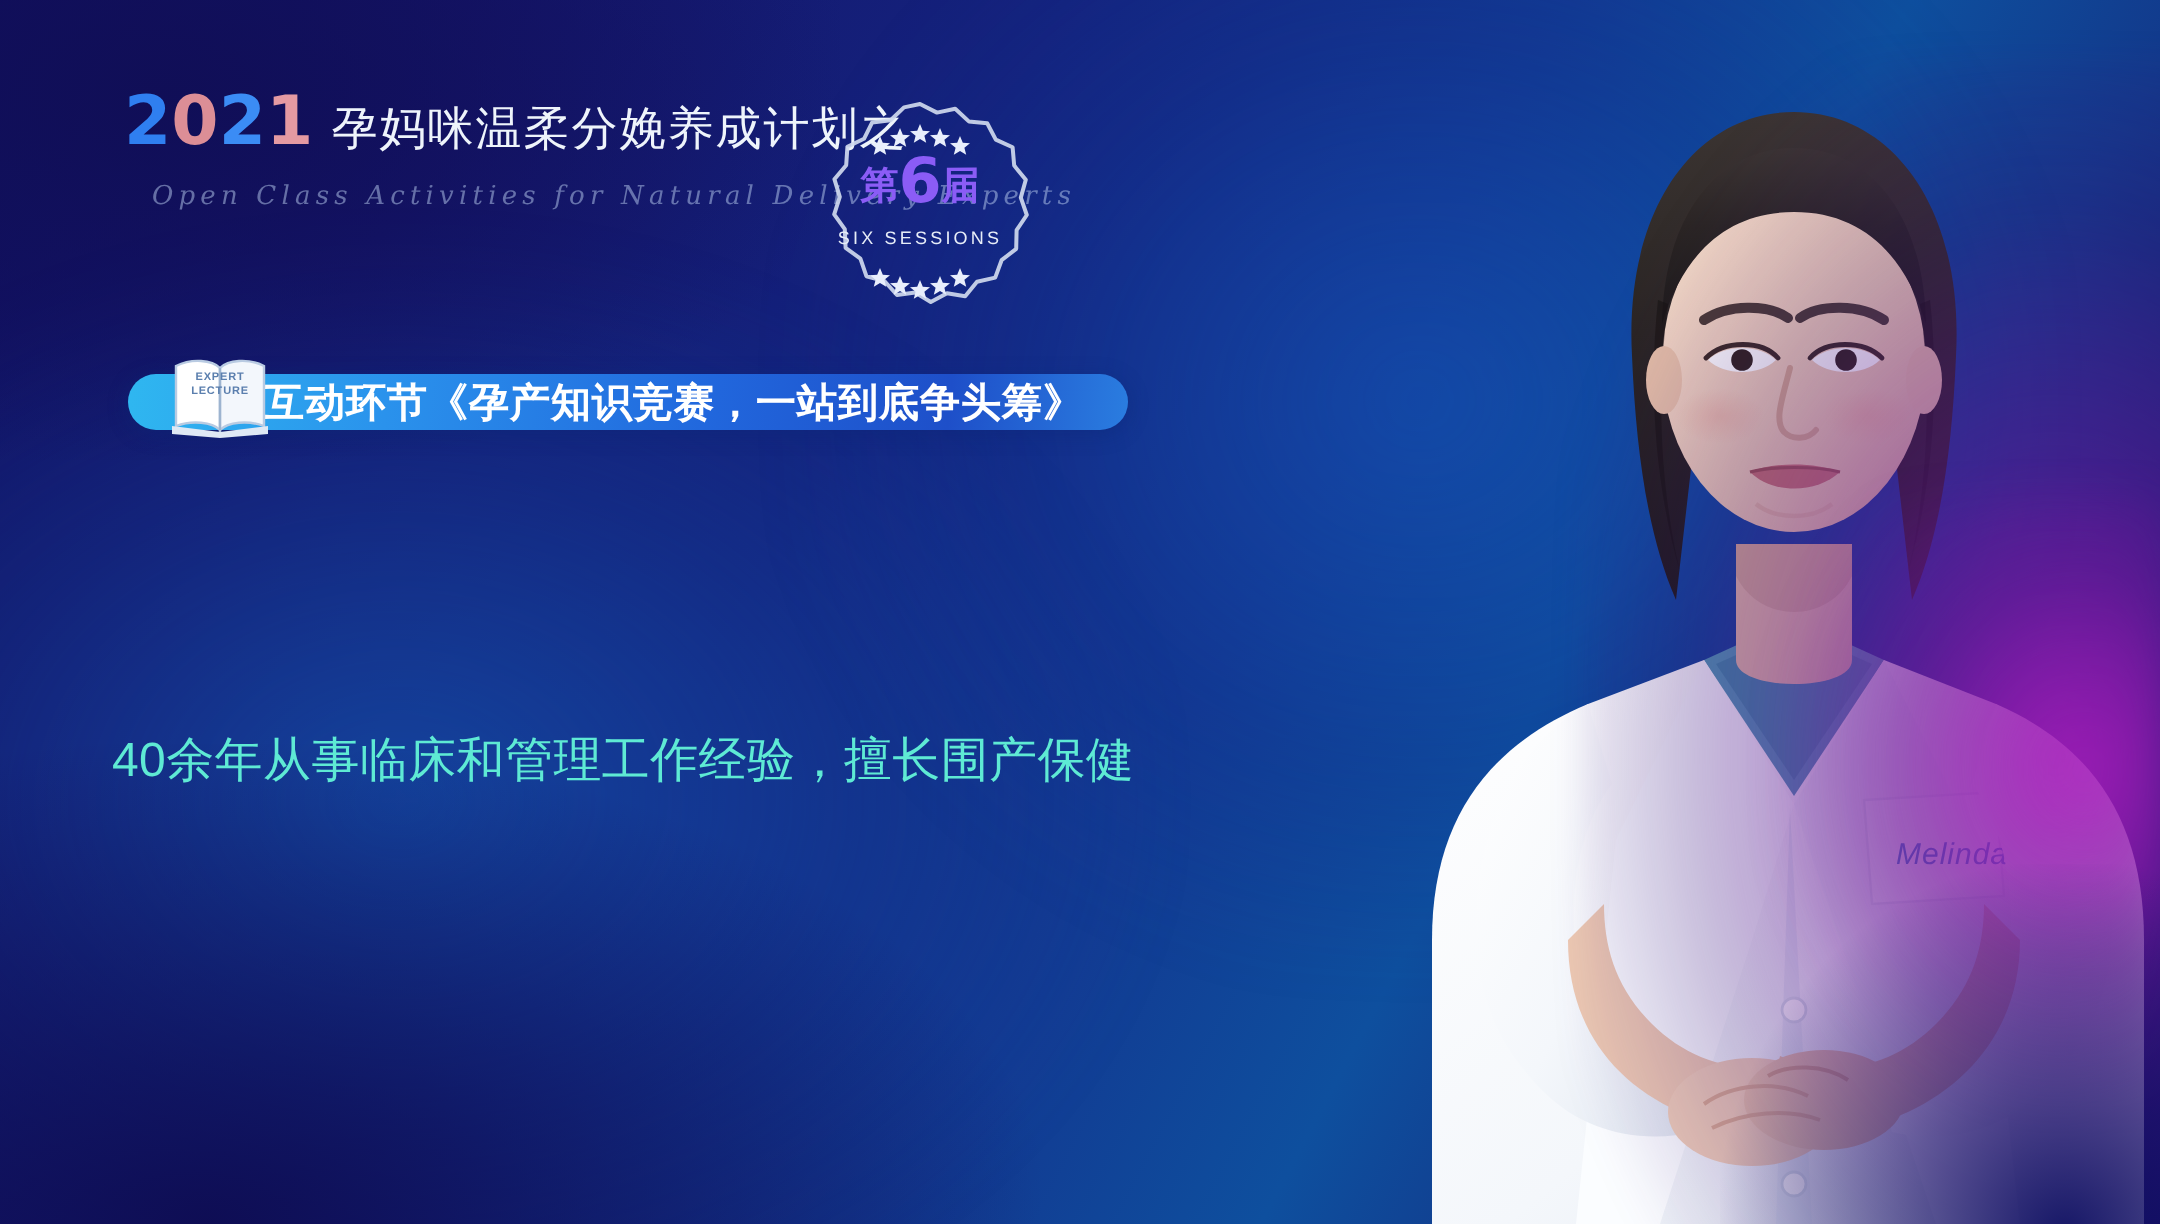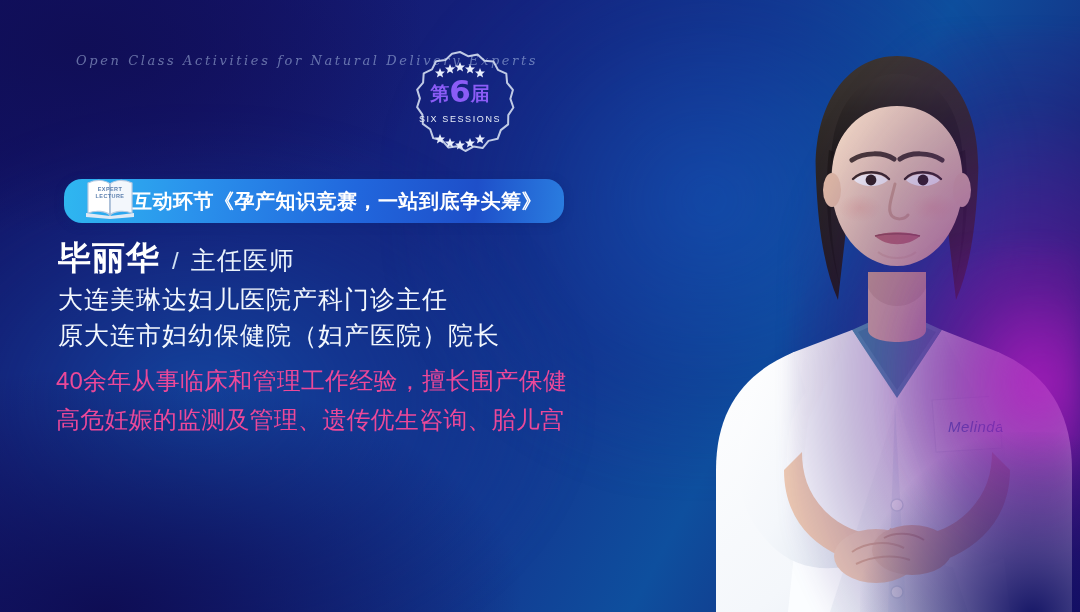--- a/index.html
+++ b/index.html
@@ -199,21 +199,21 @@
   
   .pill-wrap {
     position: absolute;
     left: 64px;
     top: 183px;
     height: 36px;
     display: flex;
     align-items: center;
   }
   .pill {
-    height: 44px;
+    height: 28px;
     border-radius: 18px;
     background: linear-gradient(96deg,
                 #2fb7f0 0%,
                 #2a92ec 26%,
                 #2167dd 58%,
                 #1e4fc9 82%,
                 #2a7de0 100%);
     display: flex;
     align-items: center;
     padding: 0 22px 0 68px;
@@ -286,21 +286,21 @@
   }
 
   
   .desc {
     position: absolute;
     left: 56px;
     top: 362px;
     width: 600px;
     font-size: 24px;
     line-height: 1.62;
-    color: #ec4899;
+    color: #5eead4;
     letter-spacing: 0.2px;
     font-weight: 300;
   }
   .desc-line { white-space: nowrap; }
 
   
   .portrait {
     position: absolute;
     right: 0;
     bottom: 0;
@@ -417,20 +417,24 @@
       <path d="M 176 564 C 192 556 214 554 230 560" stroke="#d8ab91" stroke-width="2" fill="none"></path>
       <path d="M 204 538 C 214 532 232 532 244 540" stroke="#d2a389" stroke-width="2" fill="none"></path>
     </svg>
   </div>
 
   <div class="bg-purple"></div>
   <div class="bg-purple2"></div>
   <div class="bg-navy-corner"></div>
 
   <div class="header">
+    <div class="line-top">
+      <span class="year"><span class="d1">2</span><span class="d2">0</span><span class="d3">2</span><span class="d4">1</span></span>
+      <span class="subtitle-cn">孕妈咪温柔分娩养成计划之</span>
+    </div>
 
 
     <div class="script-line">Open Class Activities for Natural Delivery Experts</div>
   </div>
 
   <div class="seal">
     <svg width="112" height="112" viewBox="0 0 112 112" xmlns="http://www.w3.org/2000/svg">
       <path d="M56 4
                L64.5 8.3 L73.6 6.4 L80.4 12.7 L89.6 13.6 L93.9 21.8 L102.3 25.6
                L103.1 34.8 L108.9 41.9 L106.4 50.8 L109.4 59.5 L104.3 67.1
@@ -471,28 +475,18 @@
         <path d="M26 9 L26 40" stroke="#9db4d0" stroke-width="1.2"></path>
         <path d="M2 38 L26 41 L50 38 L50 42 L26 44 L2 42 Z" fill="#dfe9f5"></path>
       </svg>
       <div class="book-label">
         <div>EXPERT</div>
         <div>LECTURE</div>
       </div>
     </div>
   </div>
 
-  <div class="name-block">
-    <div class="name-row">
-      <span class="doc-name">毕丽华</span>
-      <span class="name-sep">/</span>
-      <span class="doc-role">主任医师</span>
-    </div>
-    <div class="cred">大连美琳达妇儿医院产科门诊主任</div>
-    <div class="cred">原大连市妇幼保健院（妇产医院）院长</div>
-  </div>
 
   <div class="desc">
     <div class="desc-line">40余年从事临床和管理工作经验，擅长围产保健</div>
-    <div class="desc-line">高危妊娠的监测及管理、遗传优生咨询、胎儿宫</div>
   </div>
 
 </div>
 
 </body></html>

